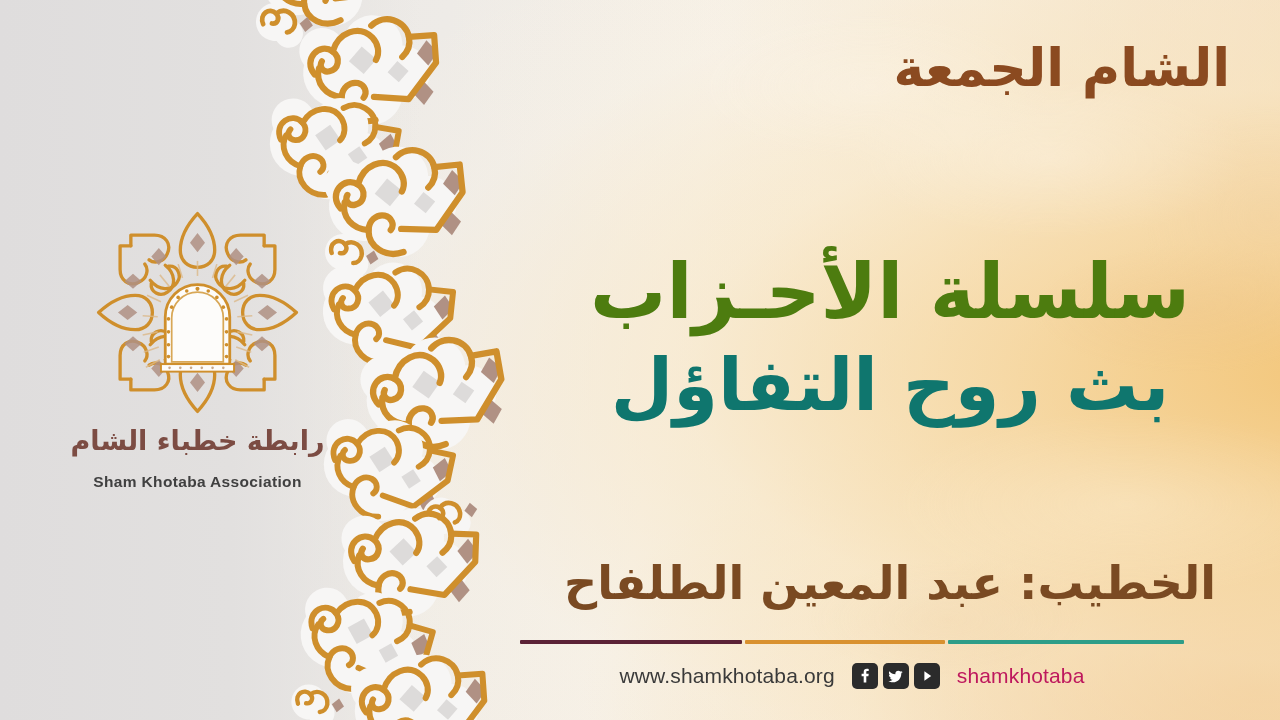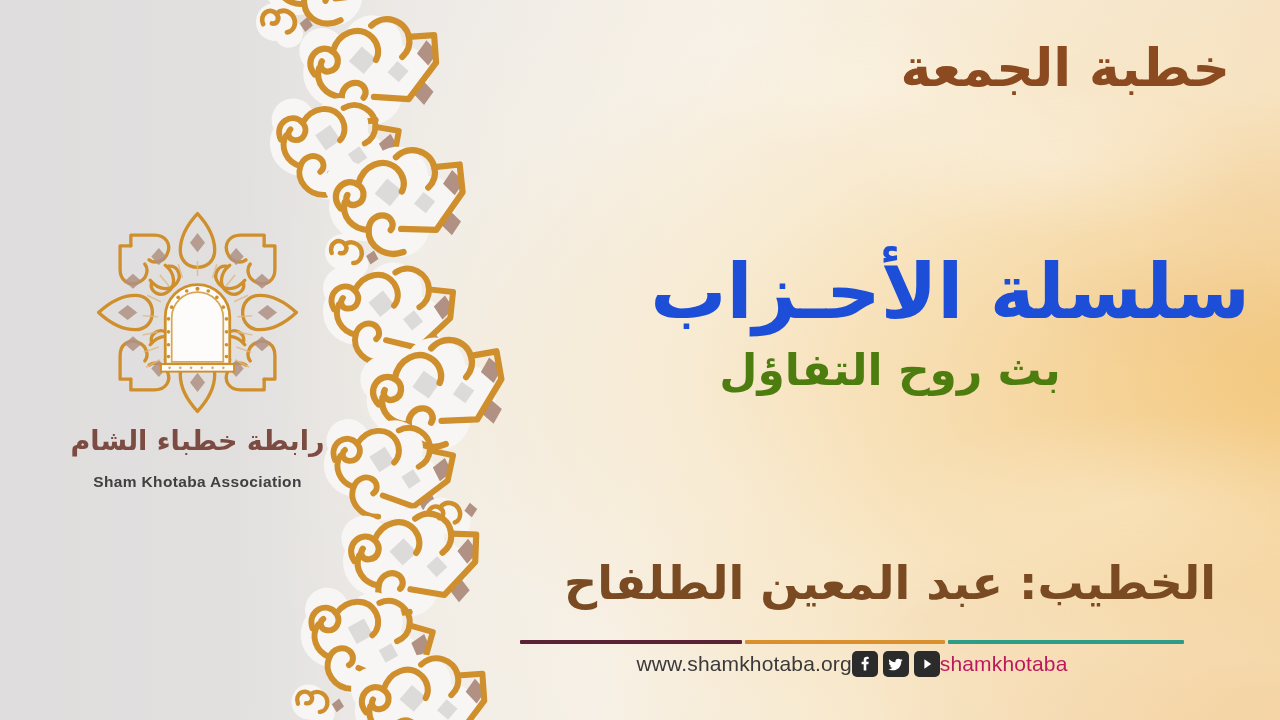--- a/index.html
+++ b/index.html
@@ -120,31 +120,30 @@
   .headline-wrap {
     position: absolute;
     top: 252px;
     left: 0;
     right: 0;
     text-align: center;
   }
   .headline {
     font-size: 76px;
     font-weight: 700;
-    color: #1d4ed8;
+    color: #4d7c0f;
     line-height: 1.05;
     white-space: nowrap;
     margin: 0;
-    text-align: right;
   }
   .subhead {
     margin: 14px 0 0 0;
-    font-size: 44px;
-    font-weight: 700;
-    color: #4d7c0f;
+    font-size: 72px;
+    font-weight: 700;
+    color: #0f766e;
     line-height: 1.1;
     white-space: nowrap;
   }
   .speaker {
     position: absolute;
     top: 558px;
     left: 0;
     right: 0;
     text-align: center;
     font-size: 46px;
@@ -170,21 +169,22 @@
   }
   .rule .seg { height: 4px; border-radius: 1px; }
   .rule .seg-1 { flex: 0 0 222px; background: #5b2236; }
   .rule .seg-2 { flex: 0 0 200px; background: #d9912f; }
   .rule .seg-3 { flex: 1 1 auto;  background: #2e9d88; }
 
   .footer-row {
     display: flex;
     align-items: center;
     justify-content: center;
-    margin-top: 7px;
+    gap: 17px;
+    margin-top: 19px;
   }
   .site-url {
     font-family: "Liberation Sans", sans-serif;
     font-size: 21px;
     color: #3a3a3a;
     letter-spacing: .15px;
     white-space: nowrap;
   }
   .social-icons {
     display: flex;
@@ -390,21 +390,21 @@
           </g>
         </g>
       </svg>
     </div>
     <div class="logo-ar">رابطة خطباء الشام</div>
     <div class="logo-en">Sham Khotaba Association</div>
   </div>
 
   <div class="content">
 
-    <div class="kicker">خطبة الجمعة</div>
+    <div class="kicker">الشام الجمعة</div>
 
     <div class="headline-wrap">
       <div class="headline">سلسلة الأحـزاب</div>
       <div class="subhead">بث روح التفاؤل</div>
     </div>
 
     <div class="speaker">الخطيب: عبد المعين الطلفاح</div>
   </div>
 
   <div class="footer">

